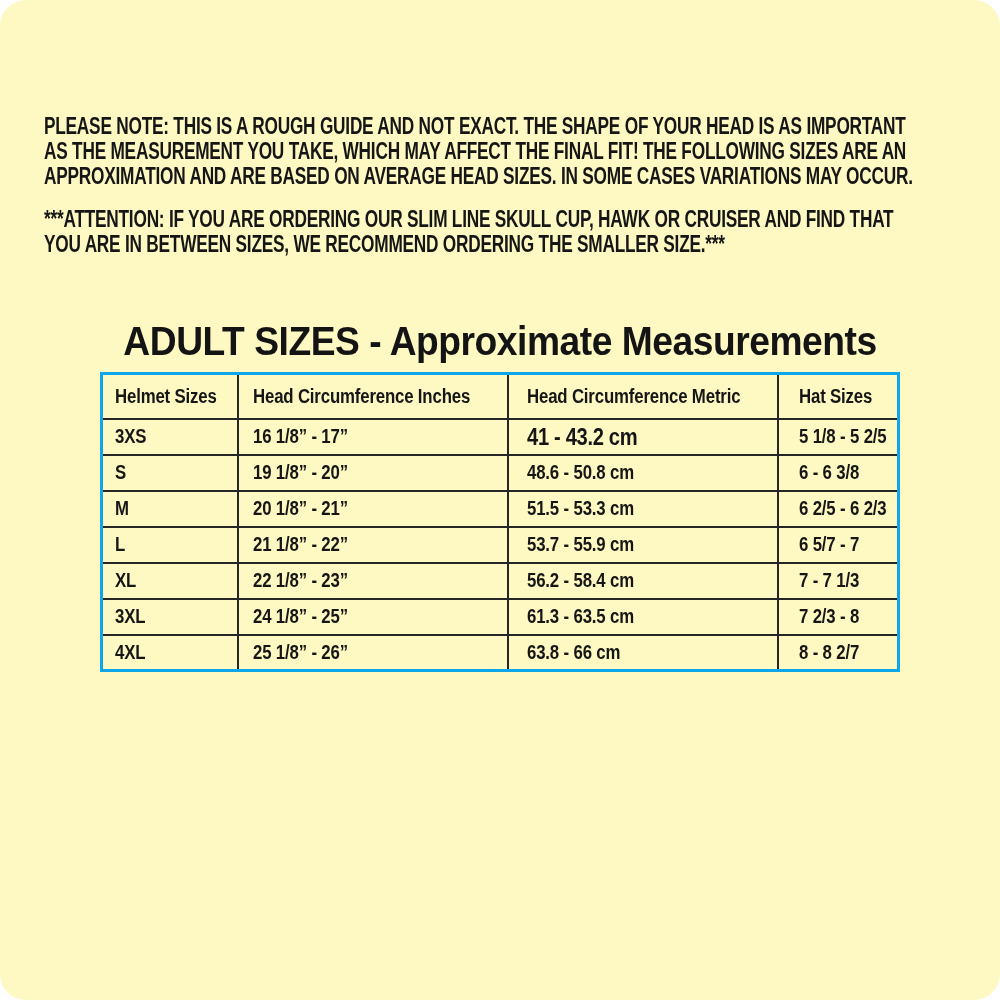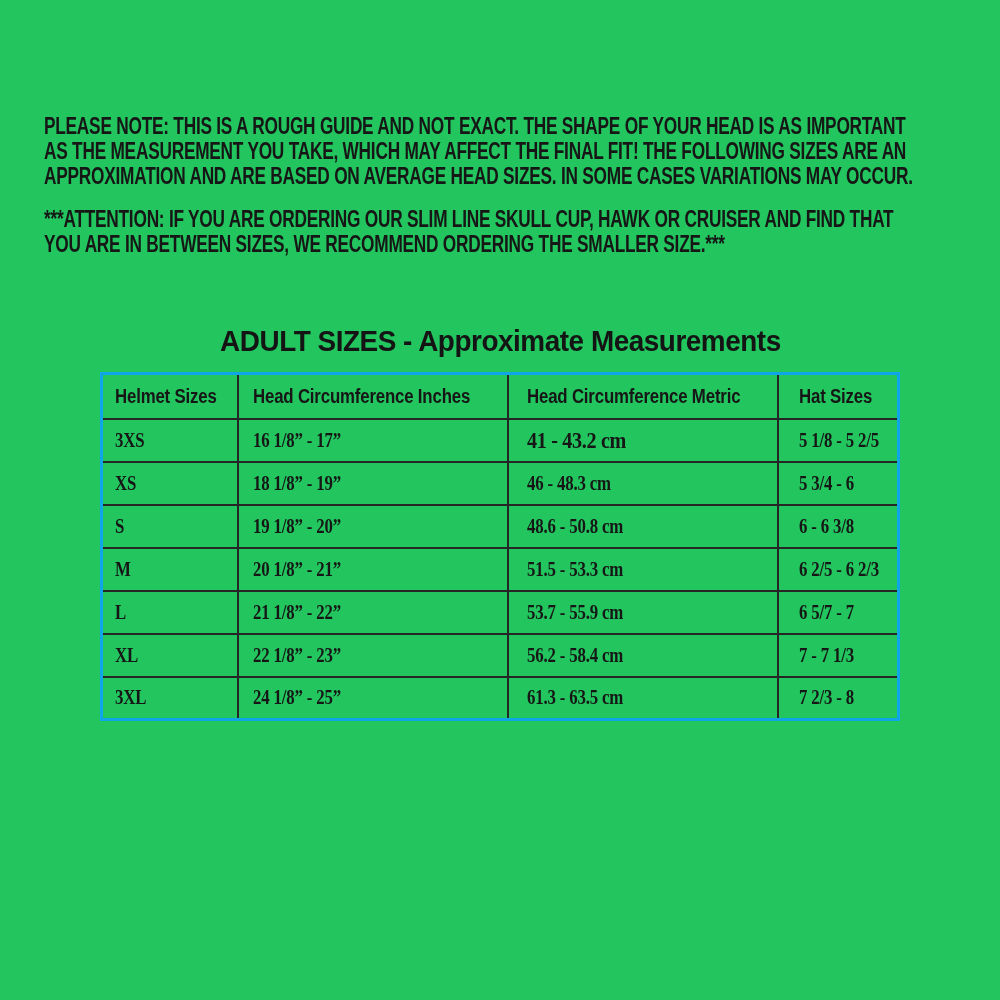--- a/index.html
+++ b/index.html
@@ -6,21 +6,22 @@
   html, body {
     width: 1000px; height: 1000px;
     background: #ffffff;
     font-family: "Liberation Sans", sans-serif;
     color: #141414;
     overflow: hidden;
   }
   .doc {
     position: relative;
     width: 1000px; height: 1000px;
-    background: #22c55e;
+    background: #fef9c3;
+    border-radius: 26px;
   }
   .note {
     position: absolute;
     left: 44px;
     width: 1300px;
     font-size: 23px;
     font-weight: 700;
     line-height: 25px;
     letter-spacing: -0.3px;
     white-space: pre-line;
@@ -29,21 +30,21 @@
     color: #161616;
   }
   .note1 { top: 114px; }
   .note2 { top: 207px; }
   .title {
     position: absolute;
     top: 318px;
     left: 0;
     width: 1000px;
     text-align: center;
-    font-size: 30px;
+    font-size: 40px;
     font-weight: 700;
     line-height: 46px;
     letter-spacing: -0.5px;
     color: #141414;
     white-space: nowrap;
   }
   .title-inner {
     display: inline-block;
     transform: scaleX(0.93);
     transform-origin: center top;
@@ -60,21 +61,21 @@
   .size-table th, .size-table td {
     border: 2px solid #262626;
     vertical-align: middle;
     text-align: left;
     font-weight: 700;
     font-size: 20px;
     color: #161616;
     overflow: hidden;
   }
   .size-table thead tr { height: 45px; }
-  .size-table tbody tr { height: 43px; font-family: Liberation Serif, serif; }
+  .size-table tbody tr { height: 36px; }
   .c1 { padding-left: 12px; }
   .c2 { padding-left: 14px; }
   .c3 { padding-left: 18px; }
   .c4 { padding-left: 20px; }
   .ct {
     display: inline-block;
     transform: scaleX(0.84);
     transform-origin: left center;
     white-space: nowrap;
     letter-spacing: -0.2px;
@@ -115,26 +116,20 @@
       </tr>
     </thead>
     <tbody>
       <tr>
         <td class="c1"><span class="ct">3XS</span></td>
         <td class="c2"><span class="ct">16 1/8” - 17”</span></td>
         <td class="c3 emph"><span class="ct">41 - 43.2 cm</span></td>
         <td class="c4"><span class="ct">5 1/8 - 5 2/5</span></td>
       </tr>
       <tr>
-        <td class="c1"><span class="ct">XS</span></td>
-        <td class="c2"><span class="ct">18 1/8” - 19”</span></td>
-        <td class="c3"><span class="ct">46 - 48.3 cm</span></td>
-        <td class="c4"><span class="ct">5 3/4 - 6</span></td>
-      </tr>
-      <tr>
         <td class="c1"><span class="ct">S</span></td>
         <td class="c2"><span class="ct">19 1/8” - 20”</span></td>
         <td class="c3"><span class="ct">48.6 - 50.8 cm</span></td>
         <td class="c4"><span class="ct">6 - 6 3/8</span></td>
       </tr>
       <tr>
         <td class="c1"><span class="ct">M</span></td>
         <td class="c2"><span class="ct">20 1/8” - 21”</span></td>
         <td class="c3"><span class="ct">51.5 - 53.3 cm</span></td>
         <td class="c4"><span class="ct">6 2/5 - 6 2/3</span></td>
@@ -150,16 +145,22 @@
         <td class="c2"><span class="ct">22 1/8” - 23”</span></td>
         <td class="c3"><span class="ct">56.2 - 58.4 cm</span></td>
         <td class="c4"><span class="ct">7 - 7 1/3</span></td>
       </tr>
       <tr>
         <td class="c1"><span class="ct">3XL</span></td>
         <td class="c2"><span class="ct">24 1/8” - 25”</span></td>
         <td class="c3"><span class="ct">61.3 - 63.5 cm</span></td>
         <td class="c4"><span class="ct">7 2/3 - 8</span></td>
       </tr>
+      <tr>
+        <td class="c1"><span class="ct">4XL</span></td>
+        <td class="c2"><span class="ct">25 1/8” - 26”</span></td>
+        <td class="c3"><span class="ct">63.8 - 66 cm</span></td>
+        <td class="c4"><span class="ct">8 - 8 2/7</span></td>
+      </tr>
     </tbody>
   </table>
 
 </div>
 
 </body></html>

